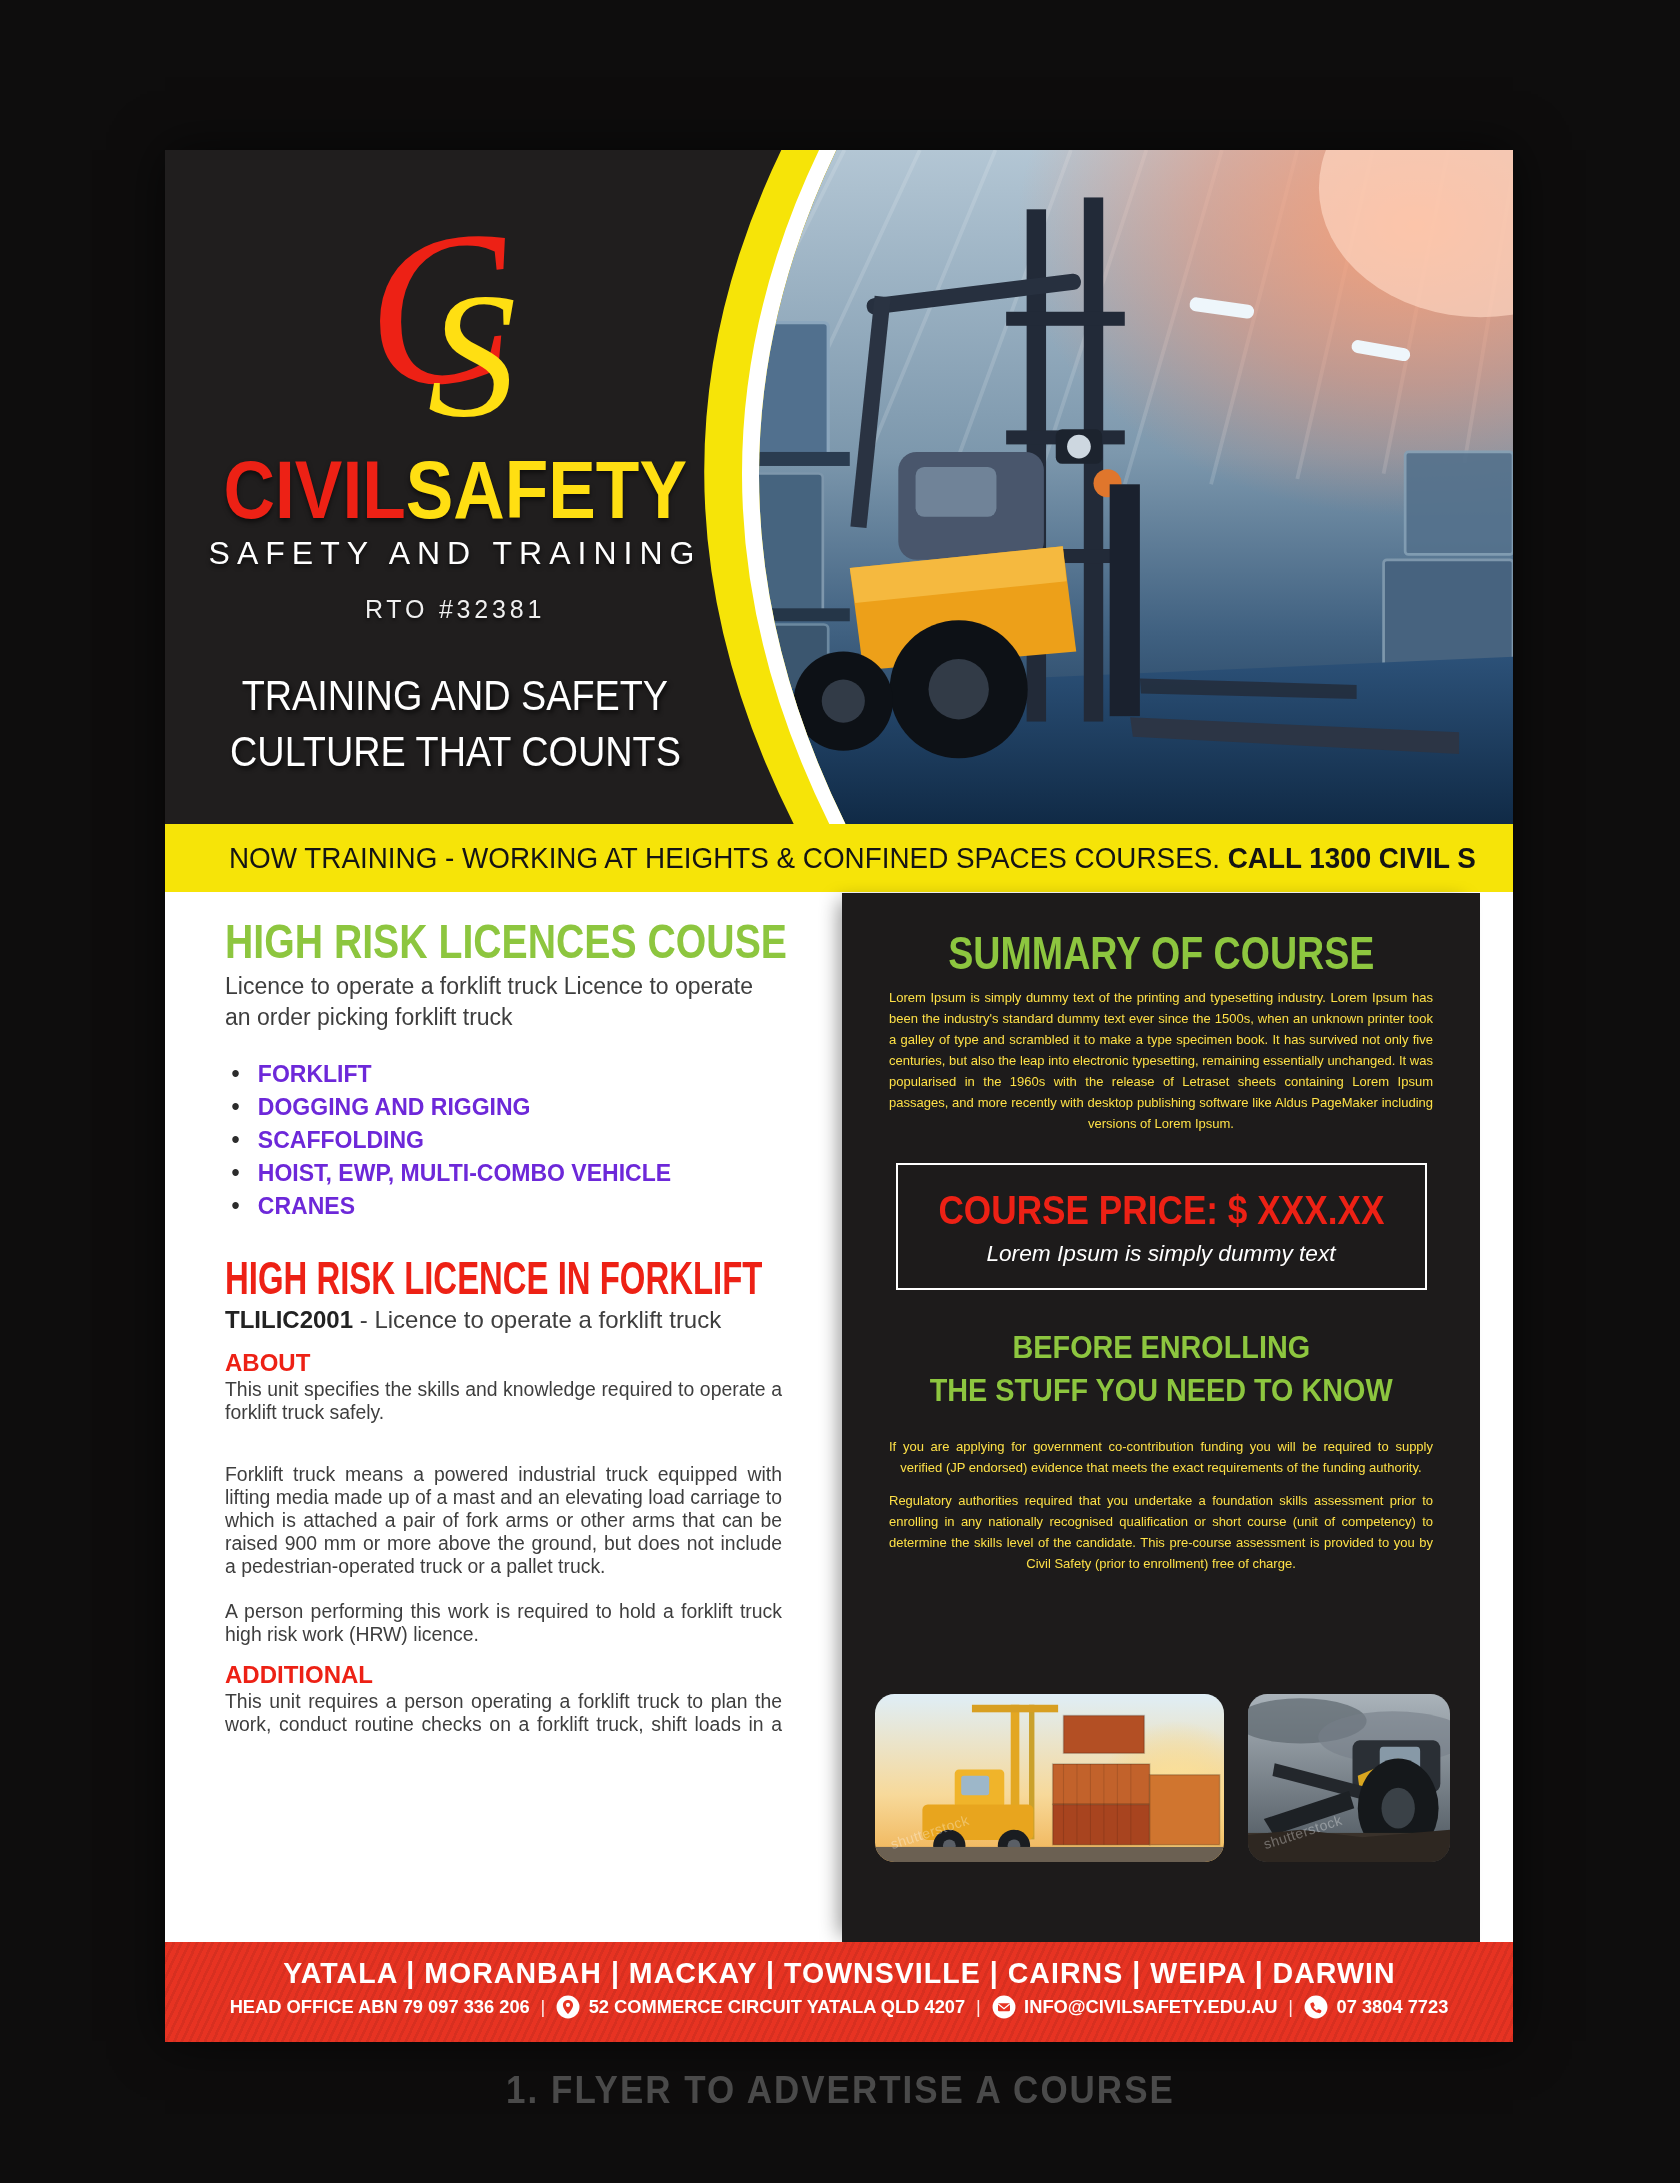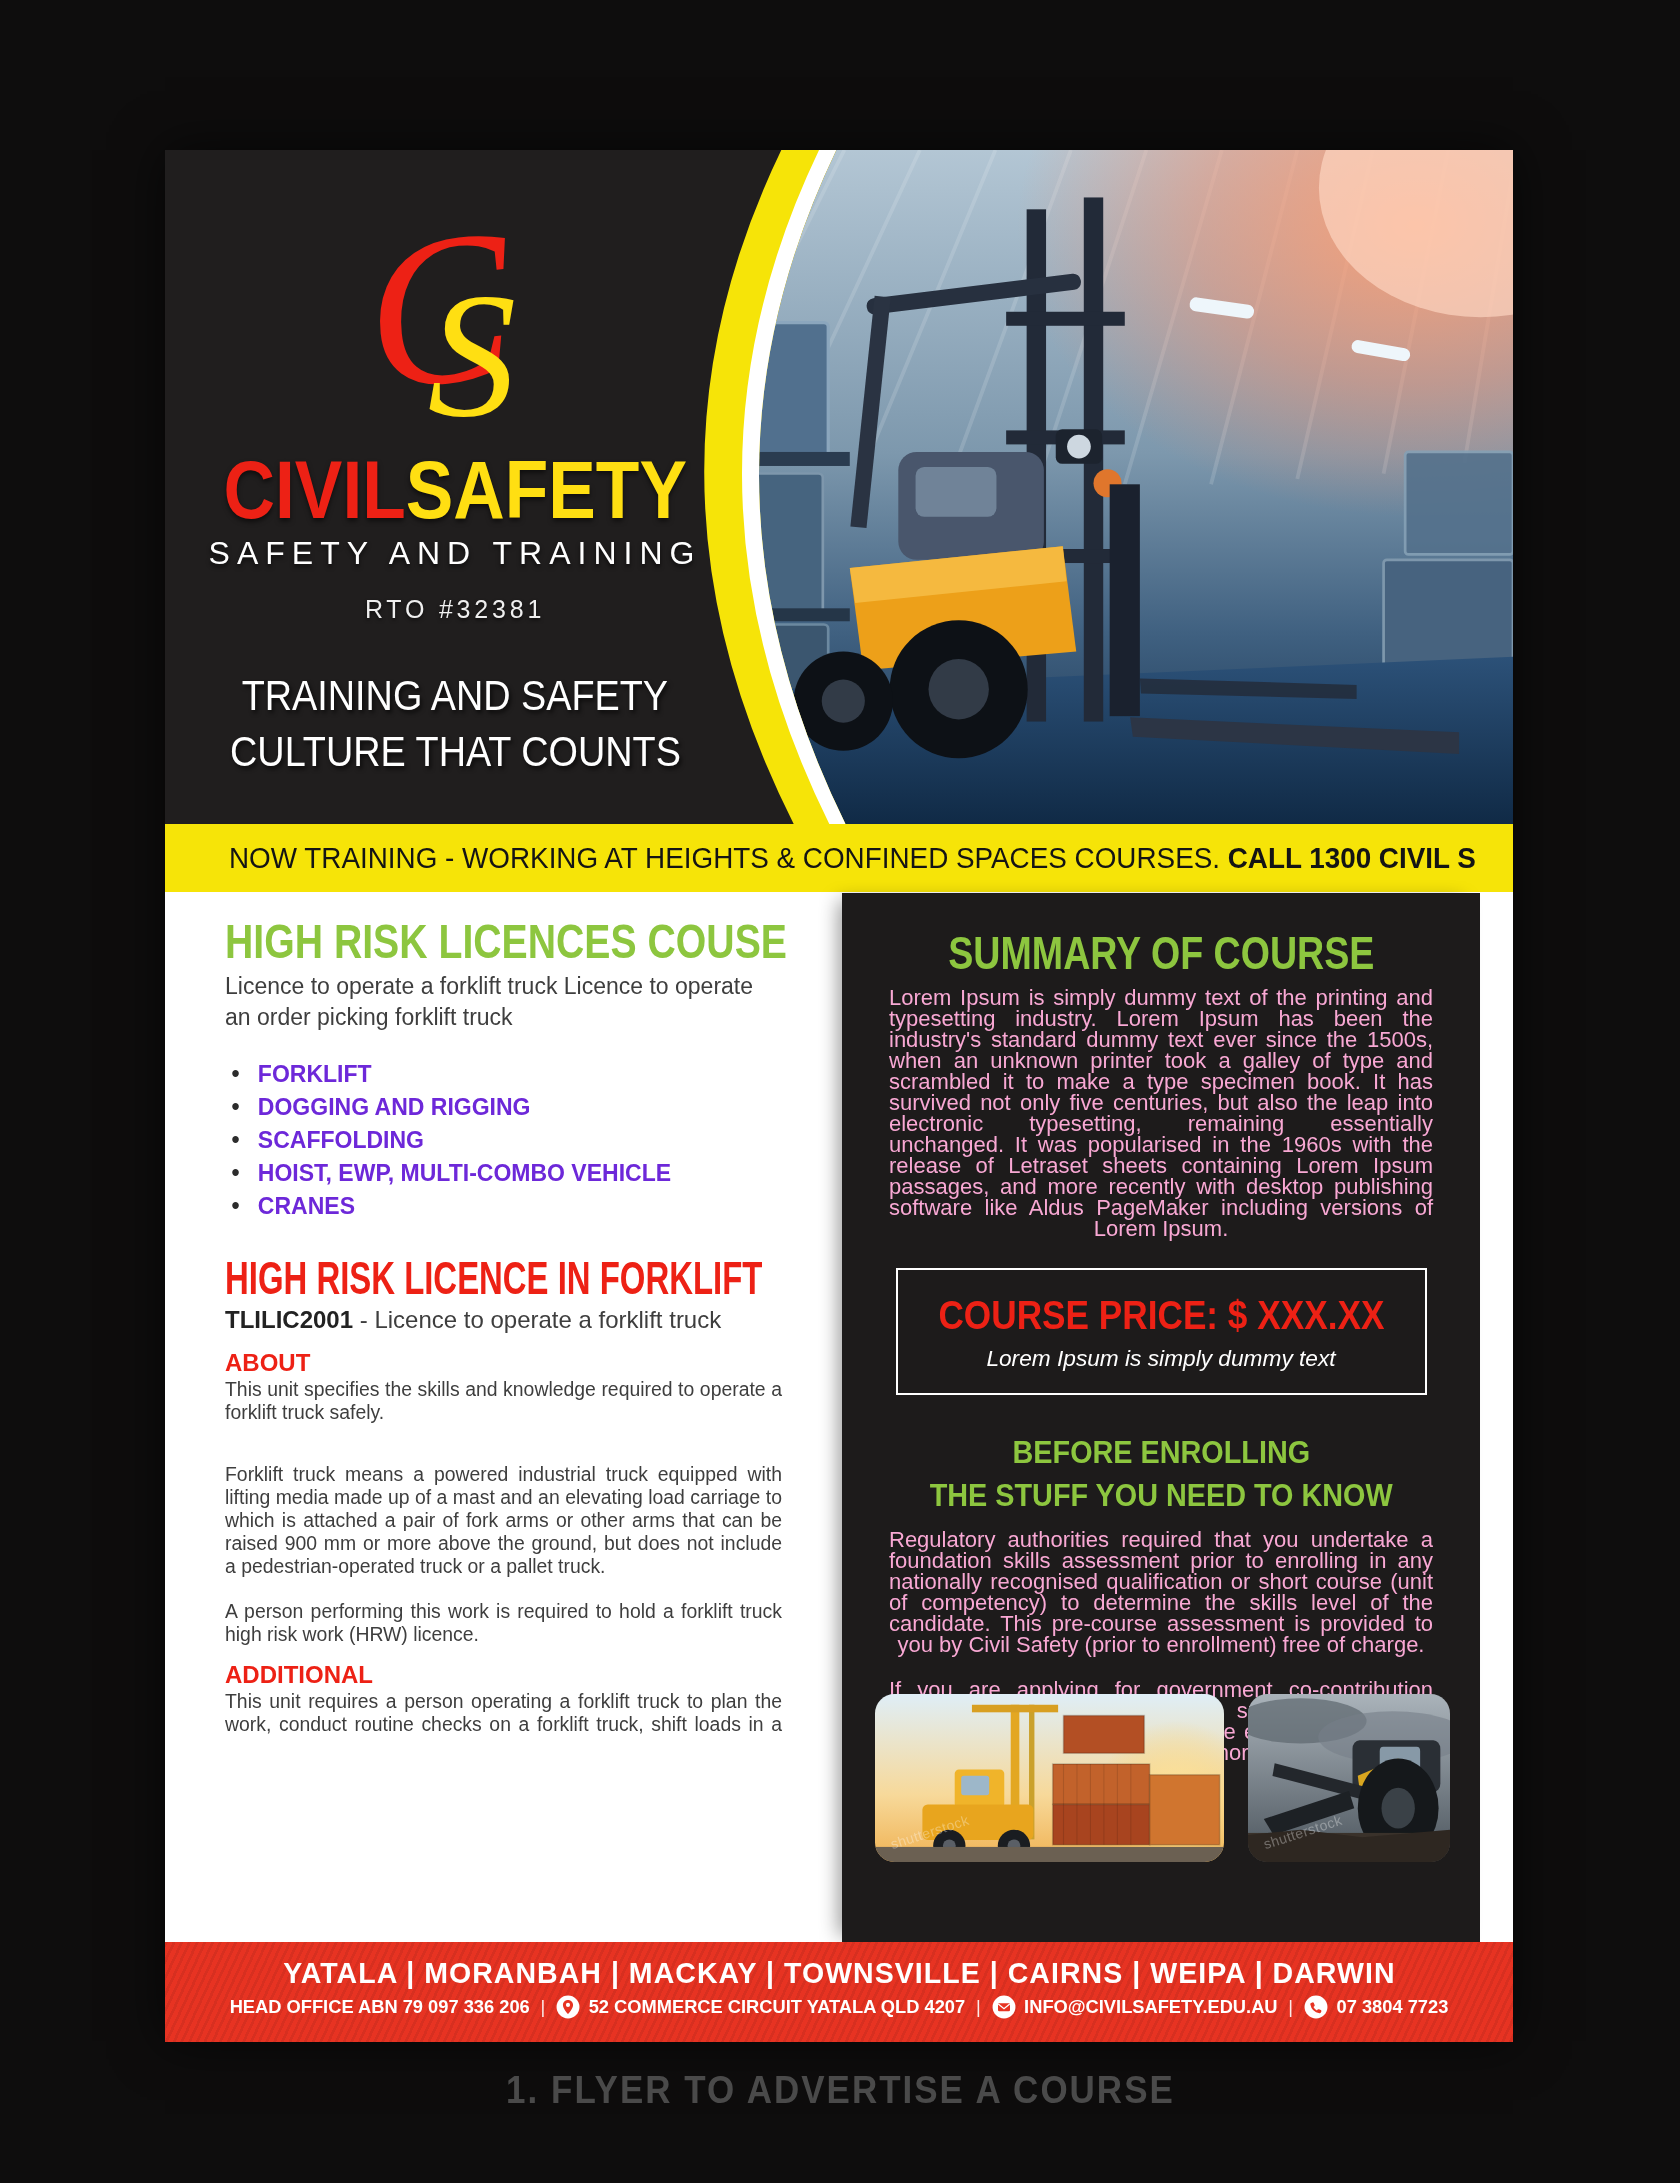--- a/index.html
+++ b/index.html
@@ -56,21 +56,21 @@
   .sub-label{margin-top:15px;font-size:24px;line-height:27px;font-weight:bold;color:#ed2115;}
   .body-par{margin-top:2.2px;font-size:19.4px;line-height:23px;text-align:justify;color:#3e3e3e;}
   .body-par.spaced{margin-top:39px;}
   .body-par.spaced2{margin-top:21.6px;}
   .entry{margin-top:31px;font-size:27px;line-height:29px;font-weight:bold;color:#ed2115;}
   .entry .cxl{transform:scaleX(.78);}
   .hours{margin-top:7.6px;font-size:37px;line-height:41px;font-weight:bold;color:#141414;white-space:nowrap;}
 
   .h-green-center{margin-top:35px;text-align:center;font-size:47px;line-height:50px;font-weight:bold;color:#8dc63f;}
   .h-green-center .cxc{transform:scaleX(.8);}
-  .r-par{font-size:22px;line-height:21px;text-align:justify;text-align-last:center;color:#f9a8d4;}
+  .r-par{font-size:13px;line-height:21px;text-align:justify;text-align-last:center;color:#fde047;}
   .r-par.first{margin-top:8.6px;}
   .price-box{margin:29px 6.5px 0;border:2.2px solid #ffffff;padding:24px 10.8px 21.6px;text-align:center;}
   .price-title{font-size:40px;line-height:43px;font-weight:bold;color:#ed2115;}
   .price-title .cxc{transform:scaleX(.88);}
   .price-sub{margin-top:8.6px;font-size:22.7px;line-height:26px;font-style:italic;color:#ffffff;}
   .h-enroll{margin-top:36px;text-align:center;font-size:32px;line-height:43px;font-weight:bold;color:#8dc63f;}
   .h-enroll .cxc{transform:scaleX(.9);}
   .r-par.one{margin-top:12px;}
   .r-par.two{margin-top:24px;}
 
@@ -254,22 +254,22 @@
       <div class="price-title">
         <span class="cxc">COURSE PRICE: $ XXX.XX</span>
       </div>
       <div class="price-sub">Lorem Ipsum is simply dummy text</div>
     </div>
 
     <div class="h-enroll">
       <span class="cxc">BEFORE ENROLLING</span><br>
       <span class="cxc">THE STUFF YOU NEED TO KNOW</span>
     </div>
+    <div class="r-par two">If you are applying for government co-contribution funding you will be required to supply verified (JP endorsed) evidence that meets the exact requirements of the funding authority.</div>
     <div class="r-par one">Regulatory authorities required that you undertake a foundation skills assessment prior to enrolling in any nationally recognised qualification or short course (unit of competency) to determine the skills level of the candidate. This pre-course assessment is provided to you by Civil Safety (prior to enrollment) free of charge.</div>
-    <div class="r-par two">If you are applying for government co-contribution funding you will be required to supply verified (JP endorsed) evidence that meets the exact requirements of the funding authority.</div>
 
     <div class="photos">
       <div class="photo ph-left">
         <svg viewBox="0 0 648 312" preserveAspectRatio="none">
           <defs>
             <linearGradient id="gSun" x1="0" y1="0" x2="0" y2="1">
               <stop offset="0" stop-color="#dfeef7"></stop>
                 <stop offset="0.6" stop-color="#f7d99a"></stop>
               <stop offset="1" stop-color="#f0b253"></stop>
             </linearGradient>

